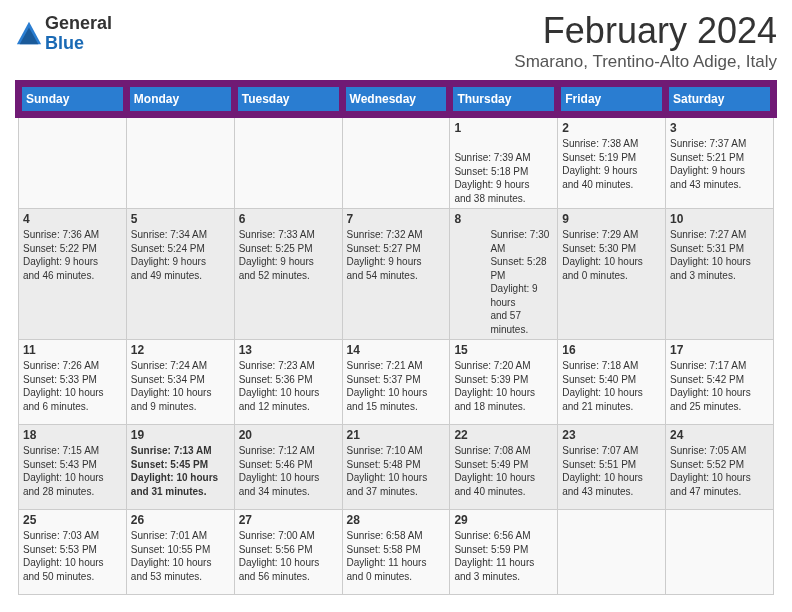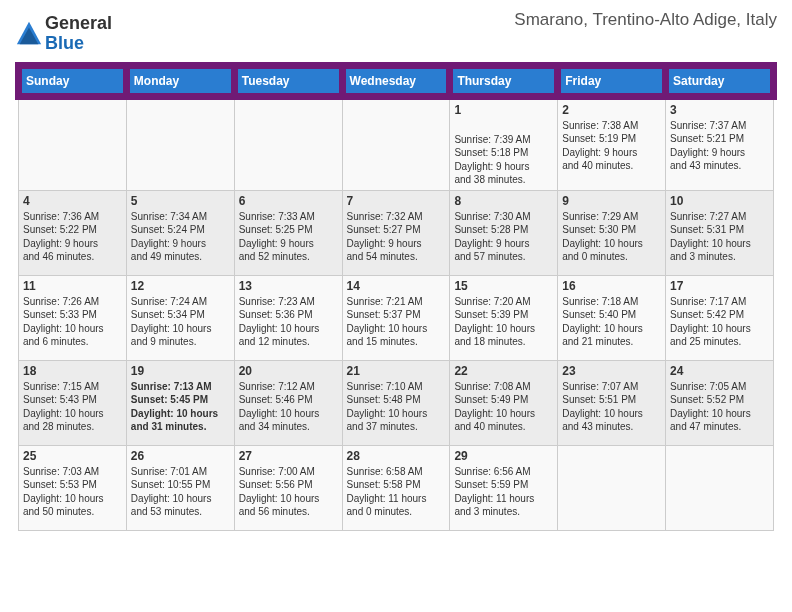--- a/index.html
+++ b/index.html
@@ -108,20 +108,21 @@
       <svg class="logo-icon" viewBox="0 0 30 30" xmlns="http://www.w3.org/2000/svg">
         <polygon points="15,2 28,26 2,26" fill="#2a7dd1"></polygon>
         <polygon points="15,8 25,26 5,26" fill="#1a5a9a"></polygon>
       </svg>
       <div class="logo-text">
         <span class="logo-general">General</span>
         <span class="logo-blue">Blue</span>
       </div>
     </div>
     <div class="title-area">
+      <div class="month-title">February 2024</div>
       <div class="location-title">Smarano, Trentino-Alto Adige, Italy</div>
     </div>
   </div>
 
   <table>
     <thead>
       <tr>
         <th>Sunday</th>
         <th>Monday</th>
         <th>Tuesday</th>
@@ -183,21 +184,21 @@
           </td>
           <td>
             <span class="day-number">7</span>
             <div class="day-info" style="white-space: pre-line;">Sunrise: 7:32 AM
 Sunset: 5:27 PM
 Daylight: 9 hours
 and 54 minutes.</div>
           </td>
           <td>
             <span class="day-number">8</span>
-            <div class="day-info" style="white-space: pre-line;">Sunrise: 7:30 AM
+            <div class="day-info" style="white-space: pre-line; margin-left: 36px;">Sunrise: 7:30 AM
 Sunset: 5:28 PM
 Daylight: 9 hours
 and 57 minutes.</div>
           </td>
           <td>
             <span class="day-number">9</span>
             <div class="day-info" style="white-space: pre-line;">Sunrise: 7:29 AM
 Sunset: 5:30 PM
 Daylight: 10 hours
 and 0 minutes.</div>

